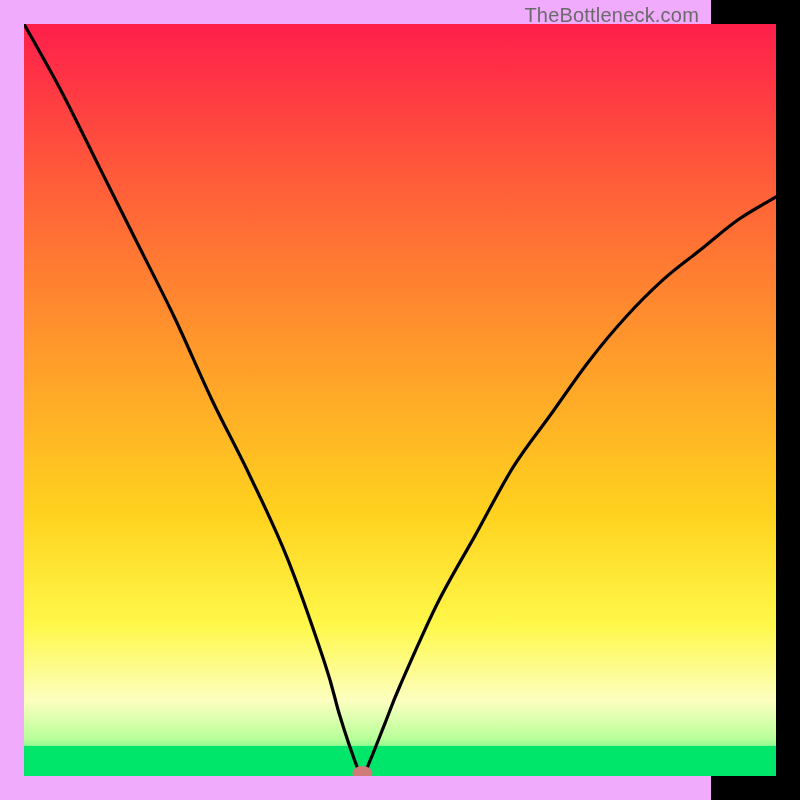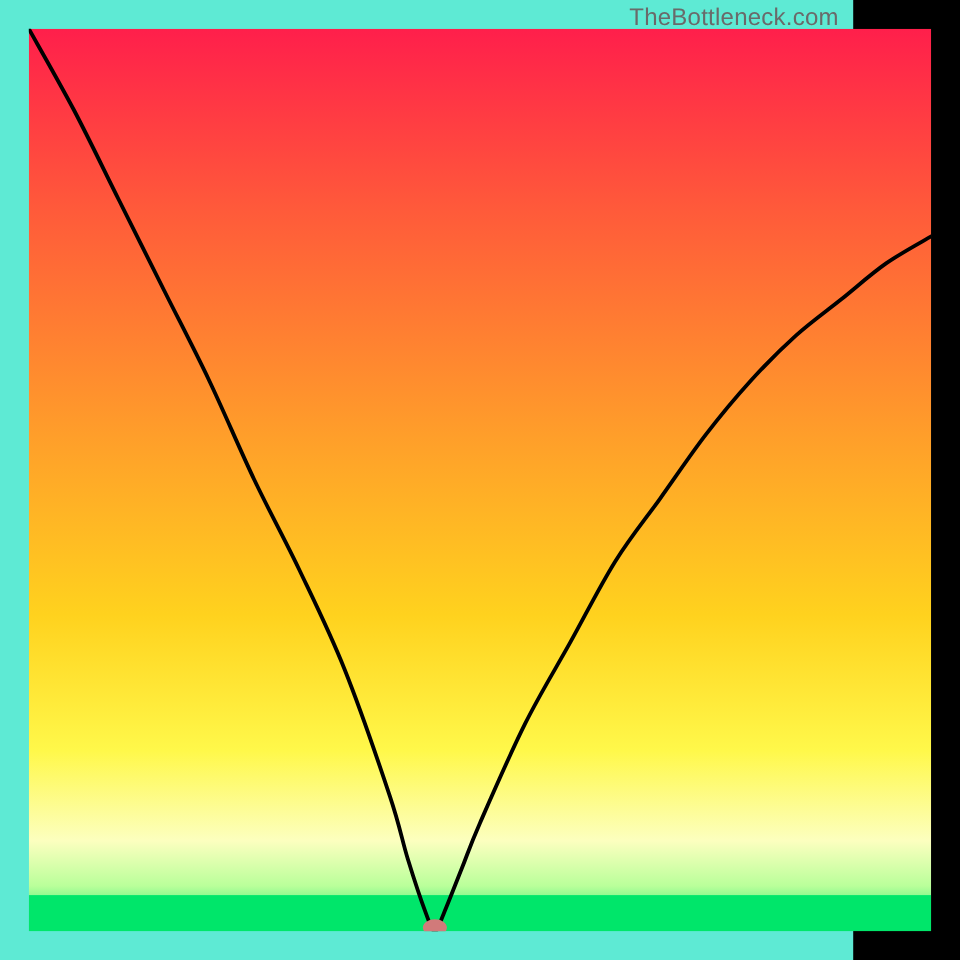--- a/index.html
+++ b/index.html
@@ -8,21 +8,21 @@
     width: 800px;
     height: 800px;
     background: #000;
     font-family: Arial, Helvetica, sans-serif;
     overflow: hidden;
   }
   .frame {
     position: relative;
     width: 711px;
     height: 800px;
-    background: #5eead4;
+    background: #f0abfc;
   }
   .watermark {
     position: absolute;
     top: 4px;
     right: 12px;
     color: #6a6a6a;
     font-size: 20px;
     font-weight: 500;
     letter-spacing: 0.2px;
     user-select: none;

